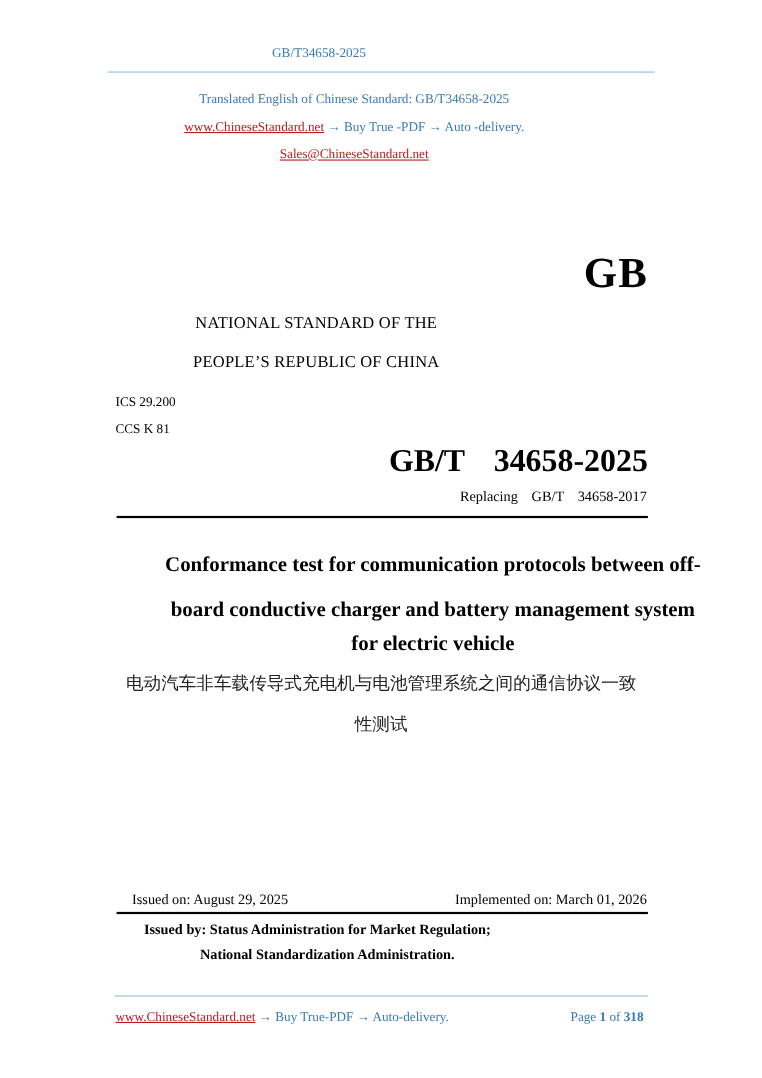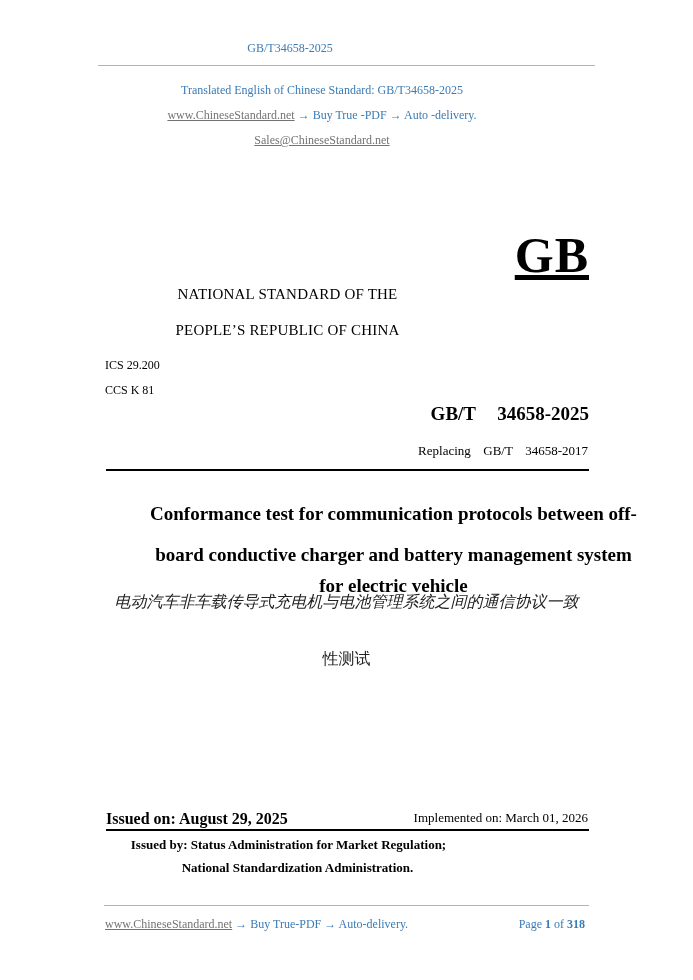--- a/index.html
+++ b/index.html
@@ -3,30 +3,30 @@
 <meta charset="utf-8">
 <style>
   html, body { margin: 0; padding: 0; background: #ffffff; }
   body { width: 693px; height: 980px; position: relative; overflow: hidden;
          font-family: "Liberation Serif", "DejaVu Serif", serif; color: #000; }
   .abs { position: absolute; }
   .blue { color: #3a7bb5; }
   .hdr-text { top: 41px; left: 0; width: 580px; text-align: center; font-size: 12px; }
   .hdr-line { top: 65px; left: 98px; width: 497px; height: 1px; background: #8fbde0; }
   .promo { left: 0; width: 644px; text-align: center; font-size: 12px; }
-  .promo a, .foot a { color: #737373; text-decoration: underline; }
-  .gb-big { top: 226px; right: 104px; font-size: 50px; font-weight: bold; letter-spacing: 1px; text-decoration: underline; }
+  .promo a, .foot a { color: #b91c1c; text-decoration: underline; }
+  .gb-big { top: 226px; right: 104px; font-size: 39px; font-weight: bold; letter-spacing: 1px; }
   .nat { left: 0; width: 575px; text-align: center; font-size: 15px; letter-spacing: 0.2px; }
   .small { left: 105px; font-size: 12px; }
-  .code { top: 403px; right: 104px; font-size: 19px; font-weight: bold; word-spacing: 6px; }
+  .code { top: 403px; right: 104px; font-size: 29px; font-weight: bold; word-spacing: 6px; }
   .replacing { top: 443px; right: 105px; font-size: 13px; word-spacing: 3px; }
   .rule { left: 106px; width: 483px; height: 2px; background: #000; }
   .title-en { left: 0; width: 693px; text-align: center; font-size: 19px; font-weight: bold; margin-left: 47px; }
   .title-cn { left: 0; width: 693px; text-align: center; font-size: 16px; font-family: "DejaVu Sans", sans-serif; color: #222; }
-  .issued { top: 810px; left: 106px; font-size: 16px; font-weight: bold; }
+  .issued { top: 810px; left: 120px; font-size: 13px; font-weight: normal; }
   .implemented { top: 810px; right: 105px; font-size: 13px; font-weight: normal; }
   .by { left: 0; width: 577px; text-align: center; font-size: 13px; font-weight: bold; }
   .ftr-line { top: 905px; left: 104px; width: 485px; height: 1px; background: #8fbde0; }
   .foot { top: 917px; left: 105px; font-size: 12px; }
   .page { top: 917px; right: 108px; font-size: 12px; }
   .page b { font-weight: bold; }
 </style>
 </head>
 <body>
 
@@ -49,21 +49,21 @@
 <div class="abs small" style="top:358px;">ICS 29.200</div>
 <div class="abs small" style="top:383px;">CCS K 81</div>
 
 <div class="abs code" style="white-space:pre;">GB/T  34658-2025</div>
 <div class="abs replacing" style="white-space:pre;">Replacing  GB/T  34658-2017</div>
 <div class="abs rule" style="top:469px;"></div>
 
 <div class="abs title-en" style="top:503px;">Conformance test for communication protocols between off-</div>
 <div class="abs title-en" style="top:544px;text-align:center;">board conductive charger and battery management system</div>
 <div class="abs title-en" style="top:575px;">for electric vehicle</div>
-<div class="abs title-cn" style="top:592px;font-style:italic;">电动汽车非车载传导式充电机与电池管理系统之间的通信协议一致</div>
+<div class="abs title-cn" style="top:611px;">电动汽车非车载传导式充电机与电池管理系统之间的通信协议一致</div>
 <div class="abs title-cn" style="top:649px;">性测试</div>
 
 <div class="abs issued">Issued on: August 29, 2025</div>
 <div class="abs implemented">Implemented on: March 01, 2026</div>
 <div class="abs rule" style="top:829px;"></div>
 
 <div class="abs by" style="top:837px;">Issued by: Status Administration for Market Regulation;</div>
 <div class="abs by" style="top:860px; padding-left:18px; box-sizing:border-box;">National Standardization Administration.</div>
 
 <div class="abs ftr-line"></div>

